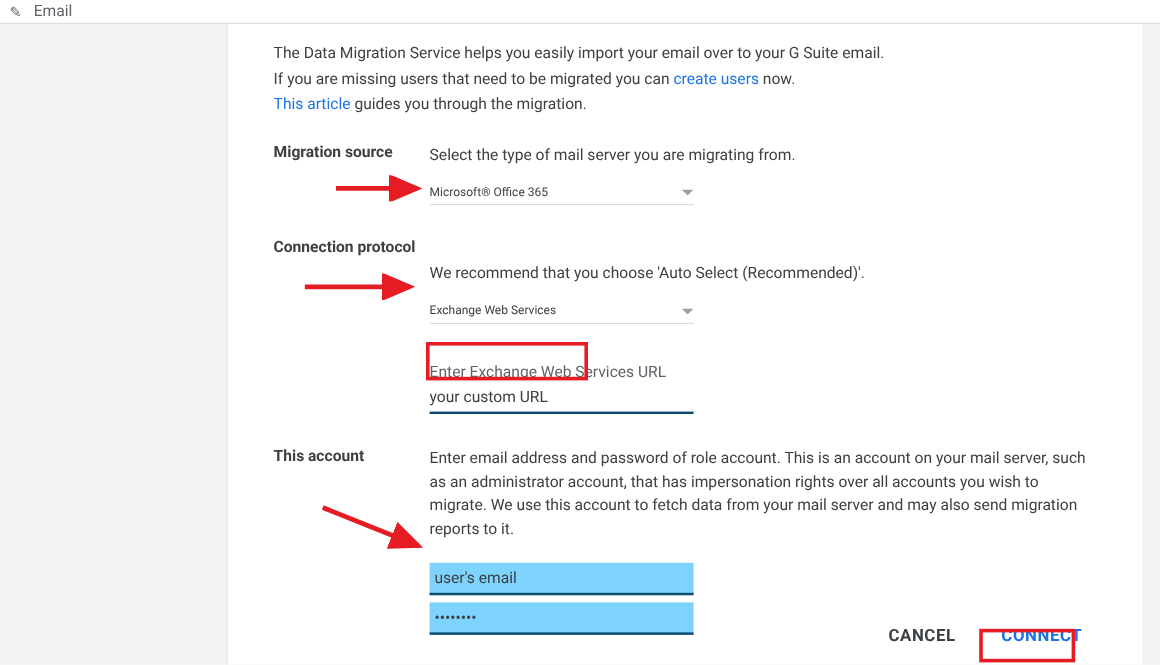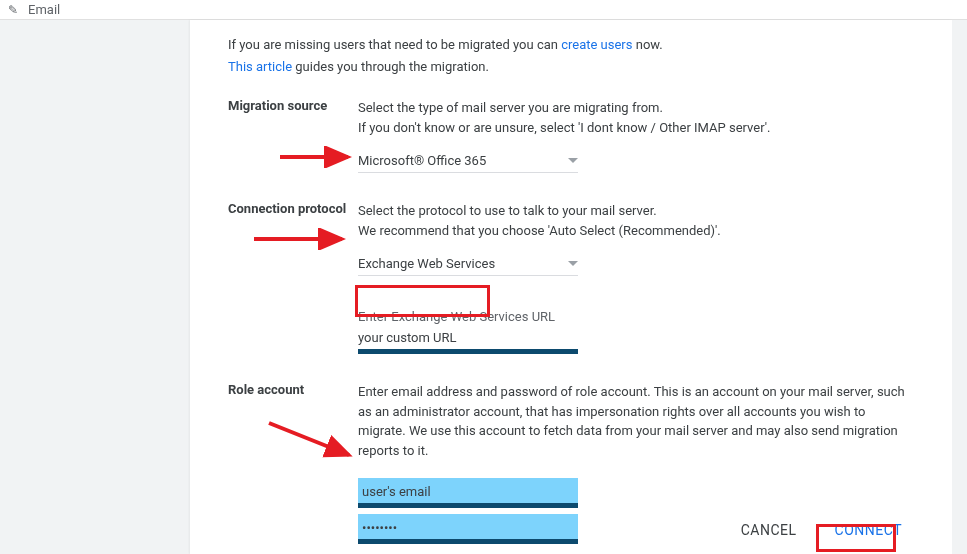--- a/index.html
+++ b/index.html
@@ -77,31 +77,31 @@
       line-height: 1.5;
       margin-bottom: 10px;
     }
     .select-input {
       display: flex;
       align-items: center;
       justify-content: space-between;
       width: 220px;
       border-bottom: 1px solid #dadce0;
       padding: 6px 0 4px 0;
-      font-size: 13px;
+      font-size: 10px;
       color: #3c4043;
       cursor: pointer;
     }
     .select-input .caret {
       color: #9aa0a6;
     }
     .text-input {
       width: 220px;
       border: none;
-      border-bottom: 5px solid #0c4a6e;
+      border-bottom: 2px solid #0c4a6e;
       padding: 6px 0 4px 0;
       font-size: 13px;
       color: #3c4043;
       background: transparent;
       outline: none;
       font-family: inherit;
     }
     .text-input.filled {
       background: #7dd3fc;
       padding-left: 4px;
@@ -116,21 +116,21 @@
       position: absolute;
       bottom: 8px;
       right: 38px;
       display: flex;
       gap: 14px;
       align-items: center;
     }
     .btn {
       font-family: 'Google Sans', Roboto, Arial, sans-serif;
       font-size: 14px;
-      font-weight: 400;
+      font-weight: 700;
       letter-spacing: 0.5px;
       padding: 8px 12px;
       background: transparent;
       border: none;
       cursor: pointer;
       text-transform: uppercase;
     }
     .btn-cancel {
       color: #3c4043;
     }
@@ -157,70 +157,70 @@
 <body>
 
 <div class="top-bar">
   <span class="pencil">✎</span>
   <span>Email</span>
 </div>
 
 <div class="main-panel">
 
   <div class="intro">
+    <p>The Data Migration Service helps you easily import your email over to your G Suite email.</p>
     <p>
       <span>If you are missing users that need to be migrated you can </span><span class="link">create users</span><span> now.</span>
     </p>
     <p>
       <span class="link">This article</span><span> guides you through the migration.</span>
     </p>
   </div>
 
   <div class="form-section">
 
     <div class="form-row">
       <div class="label-col">Migration source</div>
       <div class="field-col">
         <div class="help-text">
           <span>Select the type of mail server you are migrating from.</span><br>
-          <span>If you don't know or are unsure, select 'I dont know / Other IMAP server'.</span>
         </div>
         <div class="select-input">
           <span>Microsoft® Office 365</span>
           <span class="caret">
             <svg viewBox="0 0 10 6">
                 <path d="M0 0 L5 5 L10 0 Z" fill="#9aa0a6"></path>
               </svg>
           </span>
         </div>
       </div>
     </div>
 
     <div class="form-row">
       <div class="label-col">Connection protocol</div>
       <div class="field-col">
         <div class="help-text">
-          <span>Select the protocol to use to talk to your mail server.</span><br>
+          <br>
           <span>We recommend that you choose 'Auto Select (Recommended)'.</span>
         </div>
         <div class="select-input">
           <span>Exchange Web Services</span>
           <span class="caret">
             <svg viewBox="0 0 10 6">
                 <path d="M0 0 L5 5 L10 0 Z" fill="#9aa0a6"></path>
               </svg>
           </span>
         </div>
         <div class="url-label">Enter Exchange Web Services URL</div>
         <input class="text-input" value="your custom URL" style="">
       </div>
     </div>
 
     <div class="form-row" style="margin-bottom:10px;">
-      <div class="label-col">Role account</div>
+      <div class="label-col">This account</div>
       <div class="field-col">
         <div class="help-text">Enter email address and password of role account. This is an account on your mail server, such as an administrator account, that has impersonation rights over all accounts you wish to migrate. We use this account to fetch data from your mail server and may also send migration reports to it.</div>
         <input class="text-input filled" style="margin-top: 8px;" value="user's email">
         <br>
         <input class="text-input filled" type="password" style="margin-top: 6px;" value="••••••••">
       </div>
     </div>
 
   </div>
 

